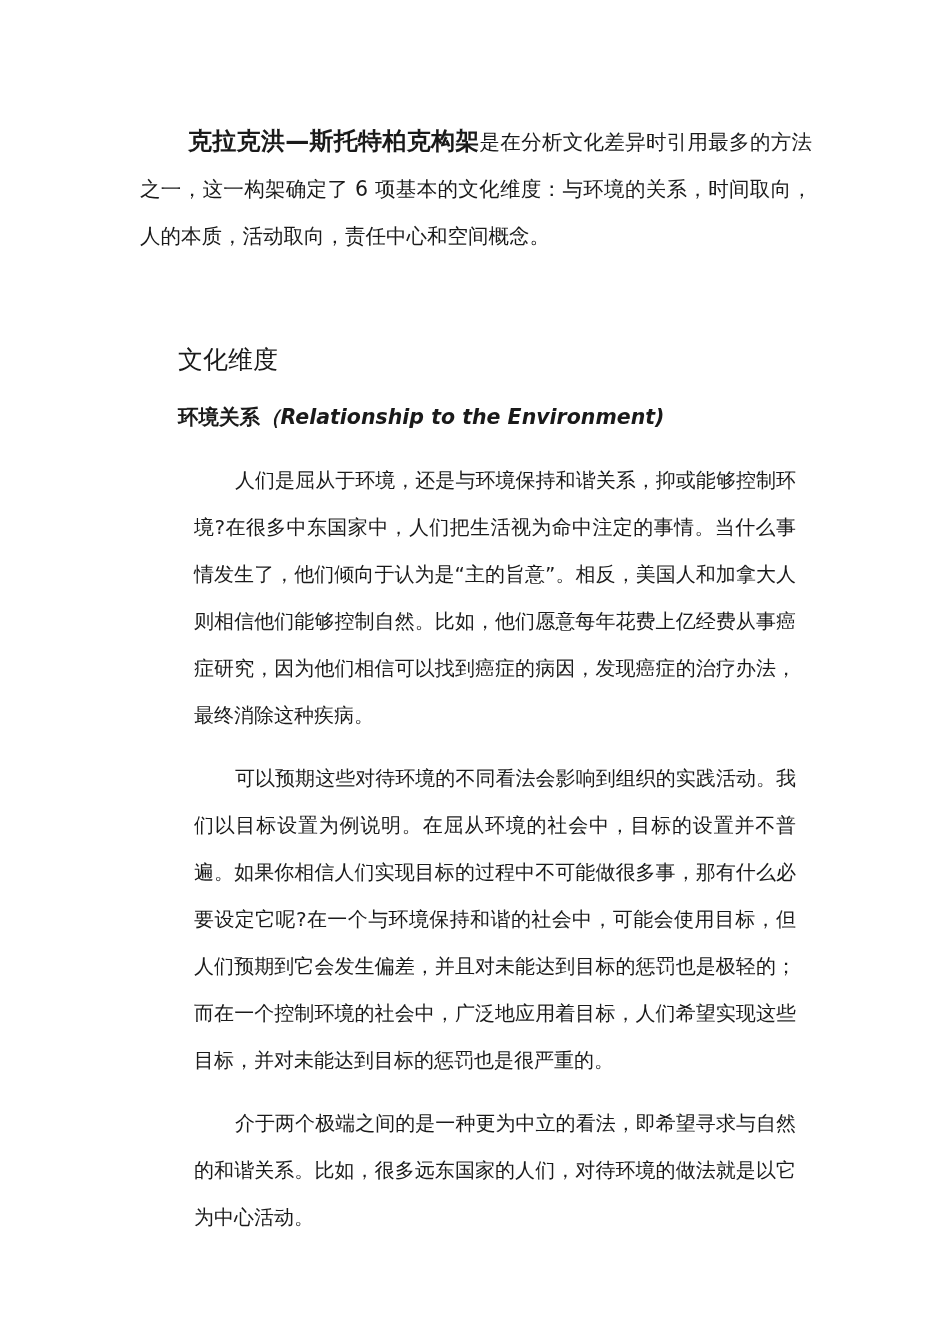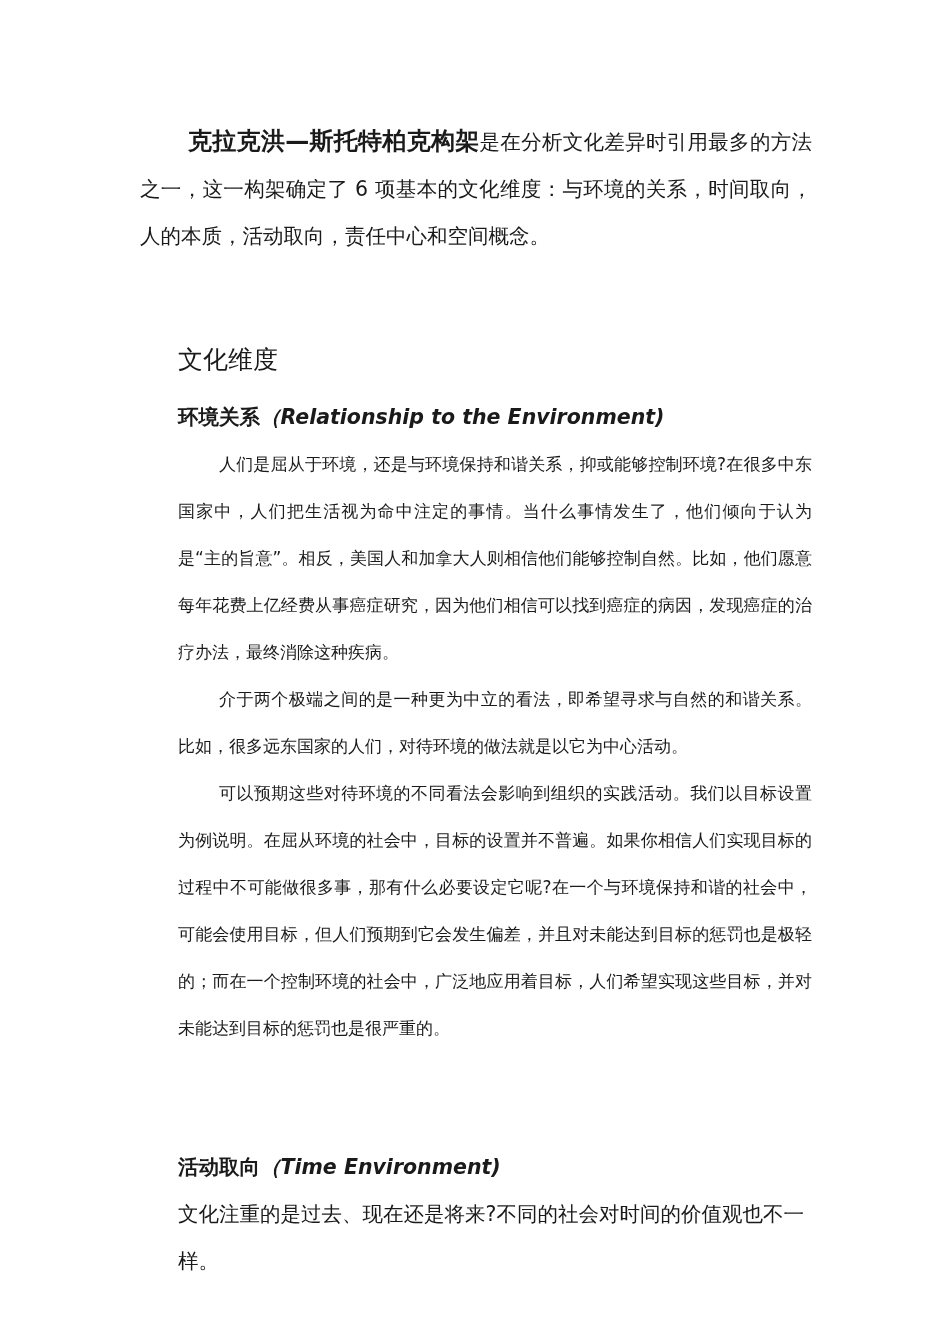--- a/index.html
+++ b/index.html
@@ -71,22 +71,22 @@
     font-weight: bold;
   }
 
   .section-heading .en {
     font-weight: bold;
     font-style: italic;
   }
 
   
   .body-para {
-    margin: 0;
-    font-size: 17px;
+    margin: 16px;
+    font-size: 20px;
     line-height: 47px;
     text-align: justify;
     text-justify: inter-ideograph;
     text-indent: 41px;
     word-break: break-all;
   }
 
   
   .flush-para {
     margin: 0;
@@ -112,23 +112,23 @@
     <div class="indent-block">
 
       <p class="subtle-label">文化维度</p>
 
       <div class="spacer-sm"></div>
 
       <p class="section-heading"><span>环境关系</span><span class="en">（Relationship to the Environment)</span></p>
 
       <p class="body-para">人们是屈从于环境，还是与环境保持和谐关系，抑或能够控制环境?在很多中东国家中，人们把生活视为命中注定的事情。当什么事情发生了，他们倾向于认为是“主的旨意”。相反，美国人和加拿大人则相信他们能够控制自然。比如，他们愿意每年花费上亿经费从事癌症研究，因为他们相信可以找到癌症的病因，发现癌症的治疗办法，最终消除这种疾病。</p>
 
+      <p class="body-para">可以预期这些对待环境的不同看法会影响到组织的实践活动。我们以目标设置为例说明。在屈从环境的社会中，目标的设置并不普遍。如果你相信人们实现目标的过程中不可能做很多事，那有什么必要设定它呢?在一个与环境保持和谐的社会中，可能会使用目标，但人们预期到它会发生偏差，并且对未能达到目标的惩罚也是极轻的；而在一个控制环境的社会中，广泛地应用着目标，人们希望实现这些目标，并对未能达到目标的惩罚也是很严重的。</p>
+
       <p class="body-para">介于两个极端之间的是一种更为中立的看法，即希望寻求与自然的和谐关系。比如，很多远东国家的人们，对待环境的做法就是以它为中心活动。</p>
-
-      <p class="body-para">可以预期这些对待环境的不同看法会影响到组织的实践活动。我们以目标设置为例说明。在屈从环境的社会中，目标的设置并不普遍。如果你相信人们实现目标的过程中不可能做很多事，那有什么必要设定它呢?在一个与环境保持和谐的社会中，可能会使用目标，但人们预期到它会发生偏差，并且对未能达到目标的惩罚也是极轻的；而在一个控制环境的社会中，广泛地应用着目标，人们希望实现这些目标，并对未能达到目标的惩罚也是很严重的。</p>
 
       <div class="gap-before-time"></div>
 
       <p class="section-heading"><span>活动取向</span><span class="en">（Time Environment)</span></p>
 
       <p class="flush-para">文化注重的是过去、现在还是将来?不同的社会对时间的价值观也不一样。</p>
 
     </div>
 
   </div>

